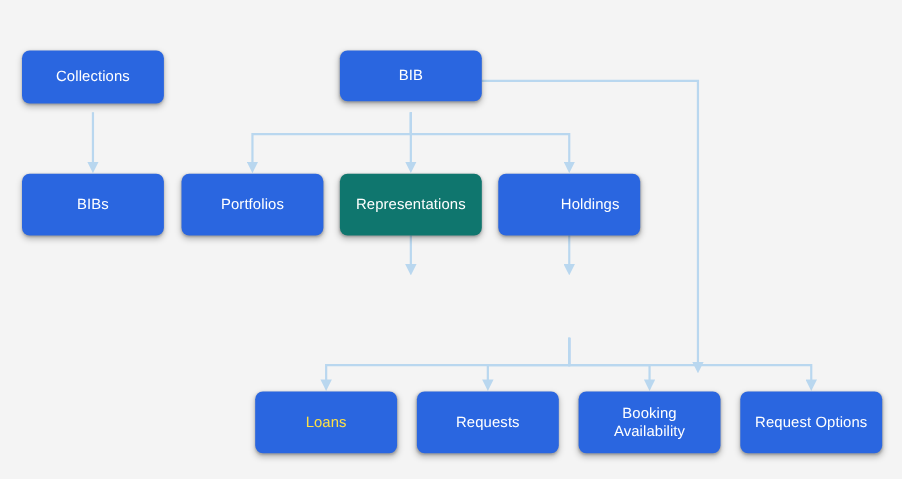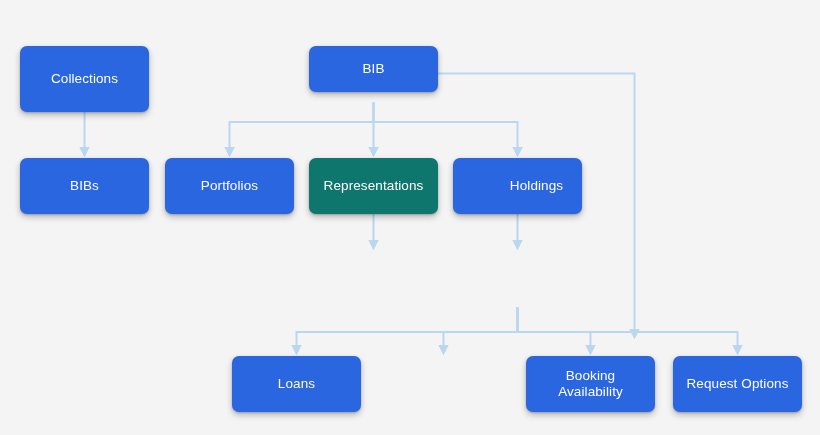--- a/index.html
+++ b/index.html
@@ -72,24 +72,25 @@
 
       <path d="M 517.5 307 L 517.5 332 L 296.5 332 L 296.5 346" stroke="#b9d7ef"></path>
       <path d="M 517.5 307 L 517.5 332 L 443.5 332 L 443.5 346" stroke="#b9d7ef"></path>
       <path d="M 517.5 307 L 517.5 332 L 590.5 332 L 590.5 346" stroke="#b9d7ef"></path>
       <path d="M 517.5 307 L 517.5 332 L 737.5 332 L 737.5 346" stroke="#b9d7ef"></path>
 
       <path d="M 438 73.5 L 634.5 73.5 L 634.5 330" stroke="#b9d7ef"></path>
     </g>
   </svg>
 
-  <div class="node" style="left: 20px; top: 46px; width: 129px; height: 66px; background: rgb(42, 102, 224); color: rgb(255, 255, 255);">Collections</div>
+  <div class="node" style="left: 20px; top: 46px; width: 129px; height: 48px; background: rgb(42, 102, 224); color: rgb(255, 255, 255);">Collections</div>
   <div class="node" style="left: 309px; top: 46px; width: 129px; height: 46px; background: rgb(42, 102, 224); color: rgb(255, 255, 255);">BIB</div>
   <div class="node" style="left: 165px; top: 158px; width: 129px; height: 56px; background: rgb(42, 102, 224); color: rgb(255, 255, 255);">Portfolios</div>
   <div class="node" style="left: 20px; top: 158px; width: 129px; height: 56px; background: rgb(42, 102, 224); color: rgb(255, 255, 255);">BIBs</div>
   <div class="node" style="left: 309px; top: 158px; width: 129px; height: 56px; background: #0f766e; color: rgb(255, 255, 255);">Representations</div>
   <div class="node" style="left: 453px; top: 158px; width: 129px; height: 56px; background: rgb(42, 102, 224); color: rgb(255, 255, 255); padding-left: 44px;">Holdings</div>
-  <div class="node" style="left: 232px; top: 356px; width: 129px; height: 56px; background: rgb(42, 102, 224); color: #fef9c3; text-align: right;">Loans</div>
+  <div class="node" style="left: 232px; top: 356px; width: 129px; height: 56px; background: rgb(42, 102, 224); color: #fde047; text-align: right;">Loans</div>
+  <div class="node" style="left: 379px; top: 356px; width: 129px; height: 56px; background: rgb(42, 102, 224); color: rgb(255, 255, 255);">Requests</div>
   <div class="node" style="left: 526px; top: 356px; width: 129px; height: 56px; background: rgb(42, 102, 224); color: #ffffff;">Booking
 Availability</div>
   <div class="node" style="left: 673px; top: 356px; width: 129px; height: 56px; background: rgb(42, 102, 224); color: rgb(255, 255, 255);">Request Options</div>
 
 </div>
 
 </body></html>

